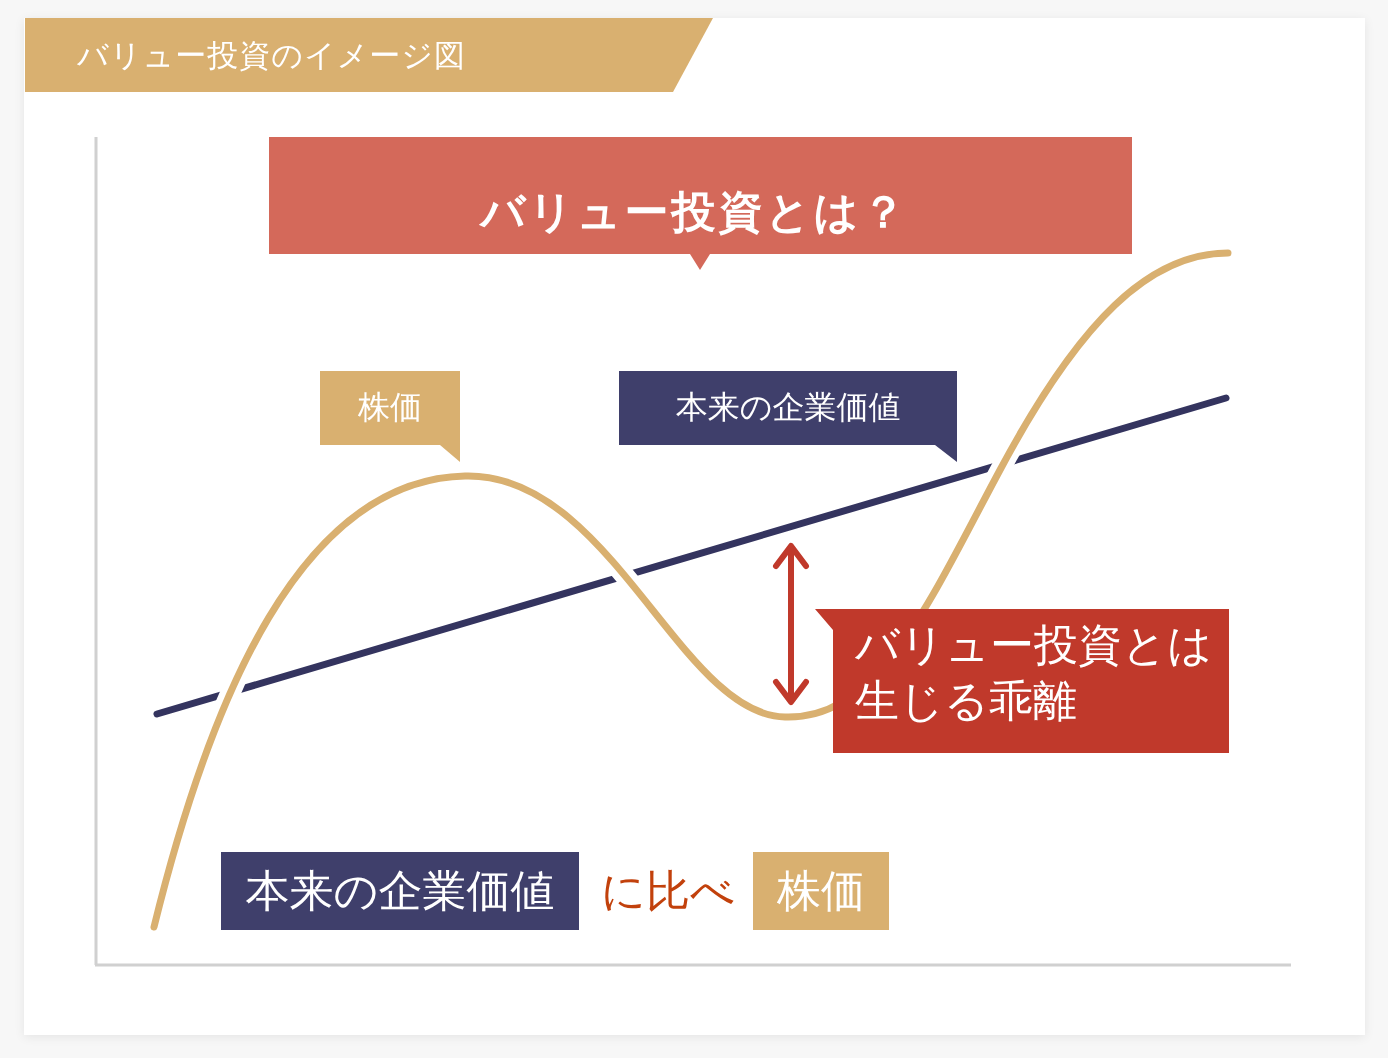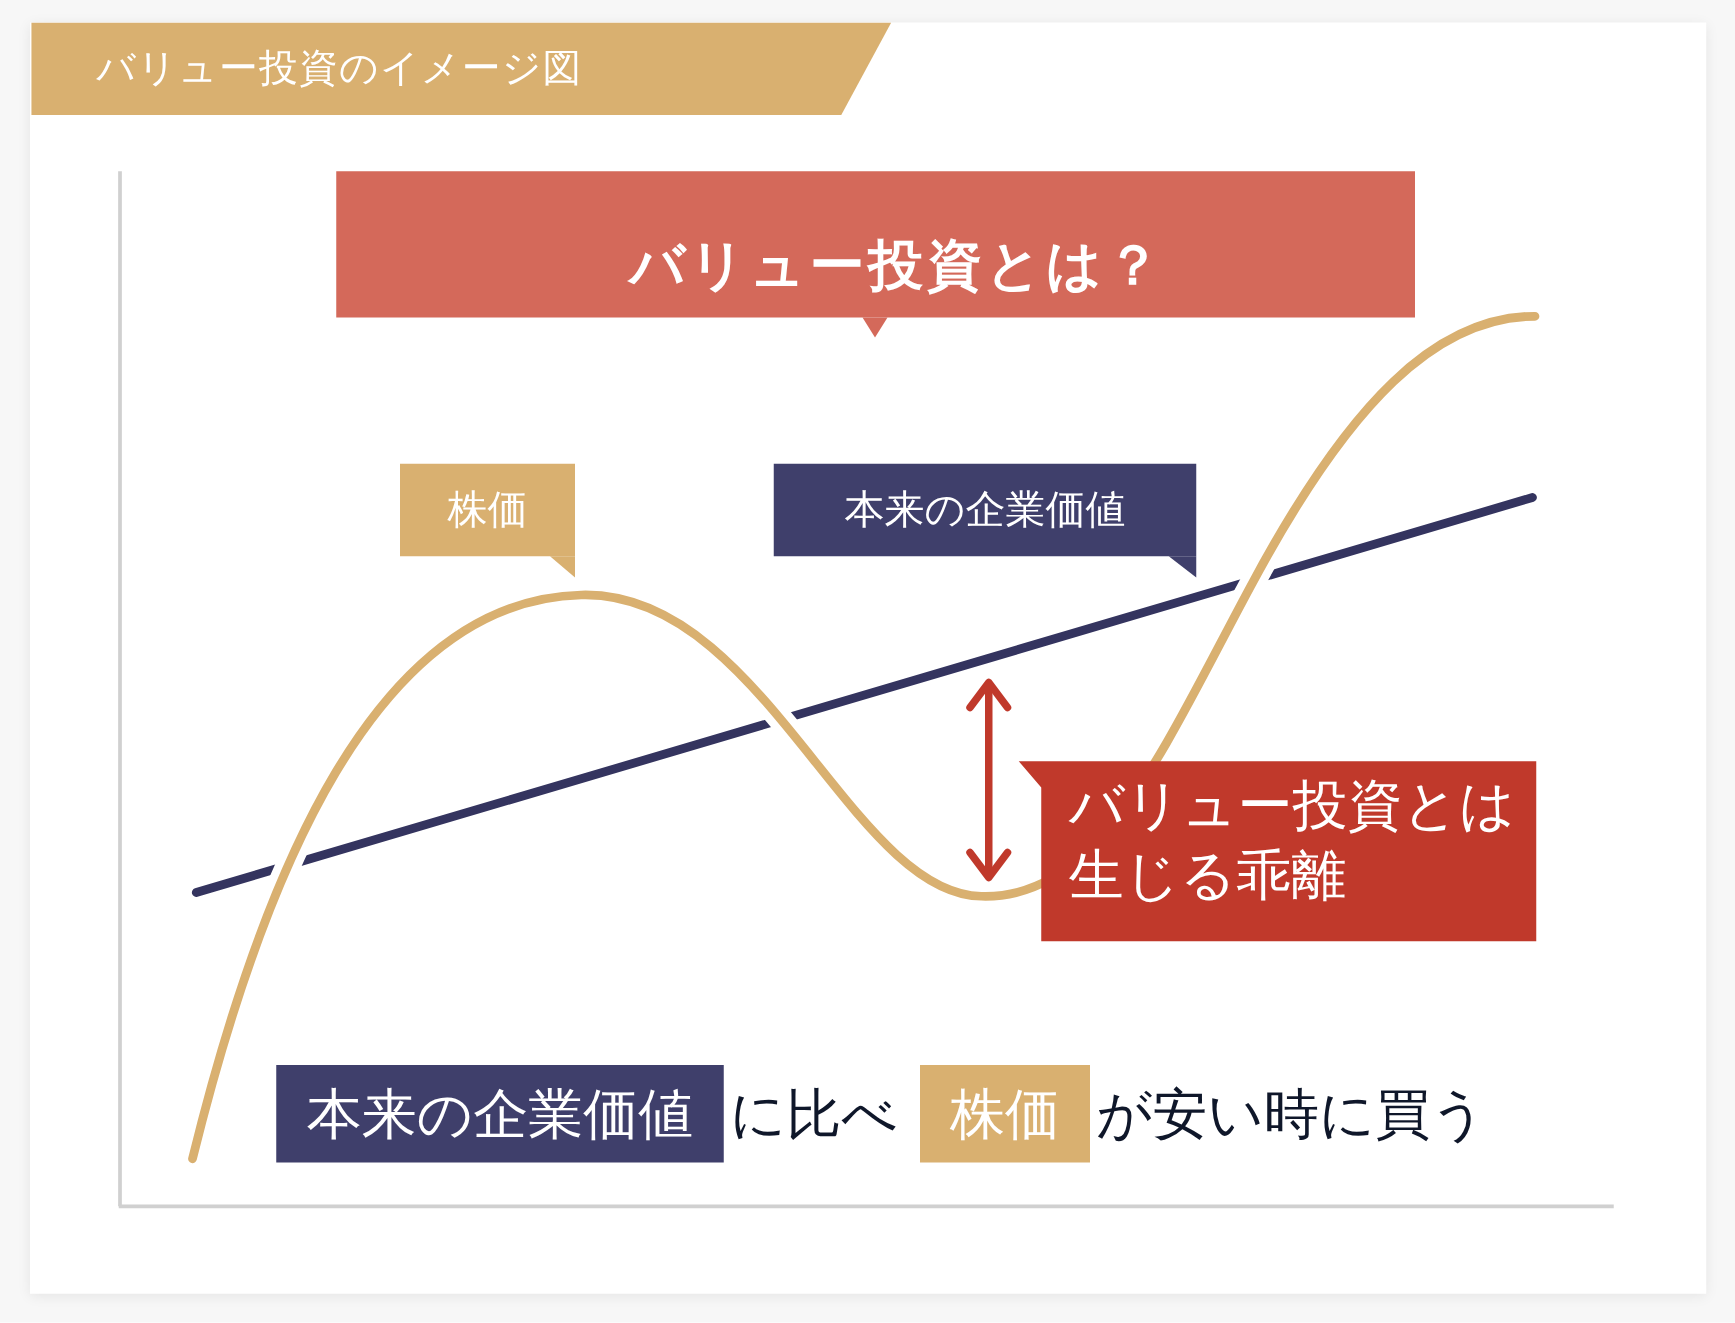--- a/index.html
+++ b/index.html
@@ -28,21 +28,21 @@
     left: 52px; top: 18px;
     font-size: 31px;
     line-height: 38px;
     color: #ffffff;
     letter-spacing: 1px;
     white-space: nowrap;
   }
   .diagram-svg { position: absolute; left: 0; top: 0; }
   .title-box {
     position: absolute;
-    left: 286px; top: 137px;
+    left: 263px; top: 137px;
     width: 863px; height: 151px;
     display: flex; align-items: center; justify-content: center;
     color: #ffffff;
     font-size: 44px;
     font-weight: bold;
     letter-spacing: 3px;
   }
   .label {
     position: absolute;
     display: flex; align-items: center; justify-content: center;
@@ -69,23 +69,23 @@
   .chip {
     height: 78px;
     display: flex; align-items: center;
     padding: 0 14px;
     color: #ffffff;
     font-size: 44px;
   }
   .chip-value { background: #3f3f6b; width: 358px; justify-content: center; padding: 0; }
   .chip-stock { background: #d9b070; width: 136px; justify-content: center; padding: 0; }
   .plain {
-    color: #0f172a;
+    color: #c2410c;
     font-size: 44px;
-    padding: 0 18px 0 5px;
+    padding: 0 18px 0 22px;
   }
 </style>
 </head>
 <body>
 
 <div class="card"></div>
 
 <div class="header-banner">
   <svg width="688" height="74" viewBox="0 0 688 74">
     <polygon points="0,0 688,0 648,74 0,74" fill="#d9b070"></polygon>
@@ -140,14 +140,13 @@
 
 <div class="gap-text">
   <div>バリュー投資とは</div>
   <div>生じる乖離</div>
 </div>
 
 <div class="bottom-row">
   <span class="chip chip-value">本来の企業価値</span>
   <span class="plain">に比べ</span>
   <span class="chip chip-stock">株価</span>
-  <span class="plain">が安い時に買う</span>
 </div>
 
 </body></html>

